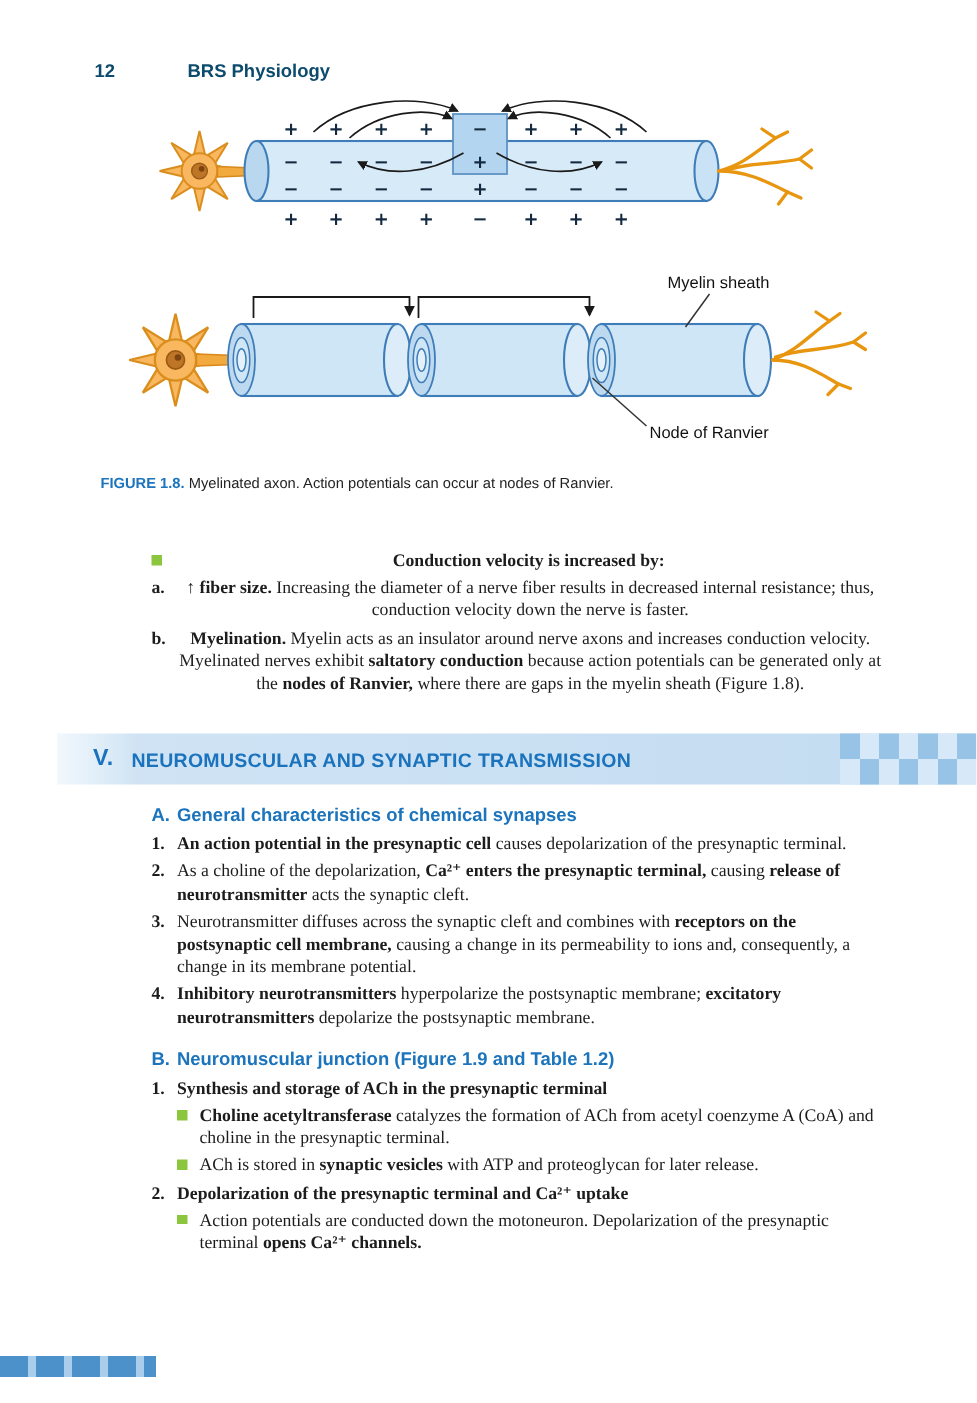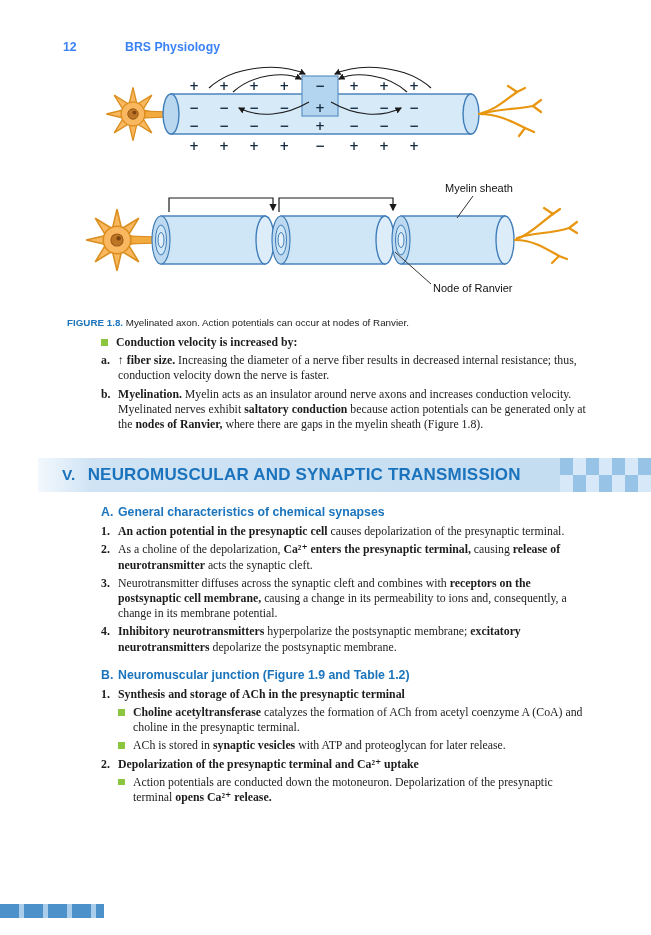--- a/index.html
+++ b/index.html
@@ -2,50 +2,50 @@
 <html><head>
 <meta charset="utf-8">
 <style>
   html,body{margin:0;padding:0;background:#ffffff;}
   .page{position:relative;width:651px;height:935px;background:#ffffff;overflow:hidden;
         font-family:"Liberation Serif","DejaVu Serif",serif;color:#1c1c1c;}
   .content{padding:40px 63px 0 63px;}
 
   
   .pg-header{display:flex;font-family:"Liberation Sans",sans-serif;font-weight:bold;
-             font-size:12.3px;line-height:14px;color:#3b82f6;}
+             font-size:12.3px;line-height:14px;color:#0c4a6e;}
   .pg-num{width:62px;}
 
   
   .fig{display:block;}
   .fig17{margin:8px 0 0 30px;}
   .fig18{margin:18px 0 0 2px;}
   .figcap{font-family:"Liberation Sans",sans-serif;font-size:9.8px;line-height:13px;color:#222;margin:0;}
   .figcap .lbl{color:#1b74bc;font-weight:bold;}
   .cap17{margin-top:6px;width:500px;text-indent:36px;}
   .cap18{margin-top:18px;margin-left:4px;}
 
   
   .block{margin-left:38px;font-size:11.8px;line-height:15.2px;width:488px;}
-  .conduction{margin-top:6px;}
+  .conduction{margin-top:37px;text-align:center;}
   .li{position:relative;padding-left:17px;margin-top:3px;}
   .li .mk{position:absolute;left:0;font-weight:bold;}
   .numhead{font-weight:bold;}
   .bl{position:relative;padding-left:15px;margin-top:3px;}
   .gbullet{position:absolute;left:0;top:4px;width:6.5px;height:6.5px;background:#8cc63e;}
   .bl.boldline{font-weight:bold;}
   .nest{margin-left:17px;}
   b{font-weight:bold;}
 
   
   .banner{position:relative;height:34px;margin:26px -63px 0 -25px;
           background:linear-gradient(to right,#f2f8fd 0,#cfe3f4 55px,#c3dcf1 100%);
           display:flex;align-items:center;font-family:"Liberation Sans",sans-serif;}
   .banner .vmk{color:#1a73bc;font-weight:bold;font-size:15.5px;padding-left:24px;letter-spacing:.2px;}
-  .banner .vtitle{color:#1a73bc;font-weight:bold;font-size:17px;margin-left:12px;letter-spacing:.2px;}
+  .banner .vtitle{color:#1a73bc;font-weight:bold;font-size:13px;margin-left:12px;letter-spacing:.2px;}
   .checker{position:absolute;right:0;top:0;width:91px;height:34px;}
   .cr{height:17px;background:repeating-linear-gradient(90deg,#96c3e6 0 13px,#d7e9f8 13px 26px);}
   .cr.b{background:repeating-linear-gradient(90deg,#d7e9f8 0 13px,#96c3e6 13px 26px);}
 
   
   .sec-head{position:relative;padding-left:17px;margin:13px 0 0 0;
             font-family:"Liberation Sans",sans-serif;font-weight:bold;font-size:12.3px;
             line-height:15px;color:#1b74bc;}
   .sec-head .mk{position:absolute;left:0;}
   .sec-items{margin-top:4px;}
@@ -259,21 +259,21 @@
           </div>
         </div>
 
         <div class="li numhead">
           <span class="mk">2.</span>
           <span>Depolarization of the presynaptic terminal and Ca²⁺ uptake</span>
         </div>
         <div class="nest">
           <div class="bl">
             <span class="gbullet"></span>
-            <span class="tx"><span>Action potentials are conducted down the motoneuron. Depolarization of the presynaptic terminal </span><b>opens Ca²⁺ release.</b></span>
+            <span class="tx"><span>Action potentials are conducted down the motoneuron. Depolarization of the presynaptic terminal </span><b>opens Ca²⁺ channels.</b></span>
           </div>
         </div>
       </div>
     </div>
 
   </div>
 
   <div class="footbar"></div>
 </div>
 

